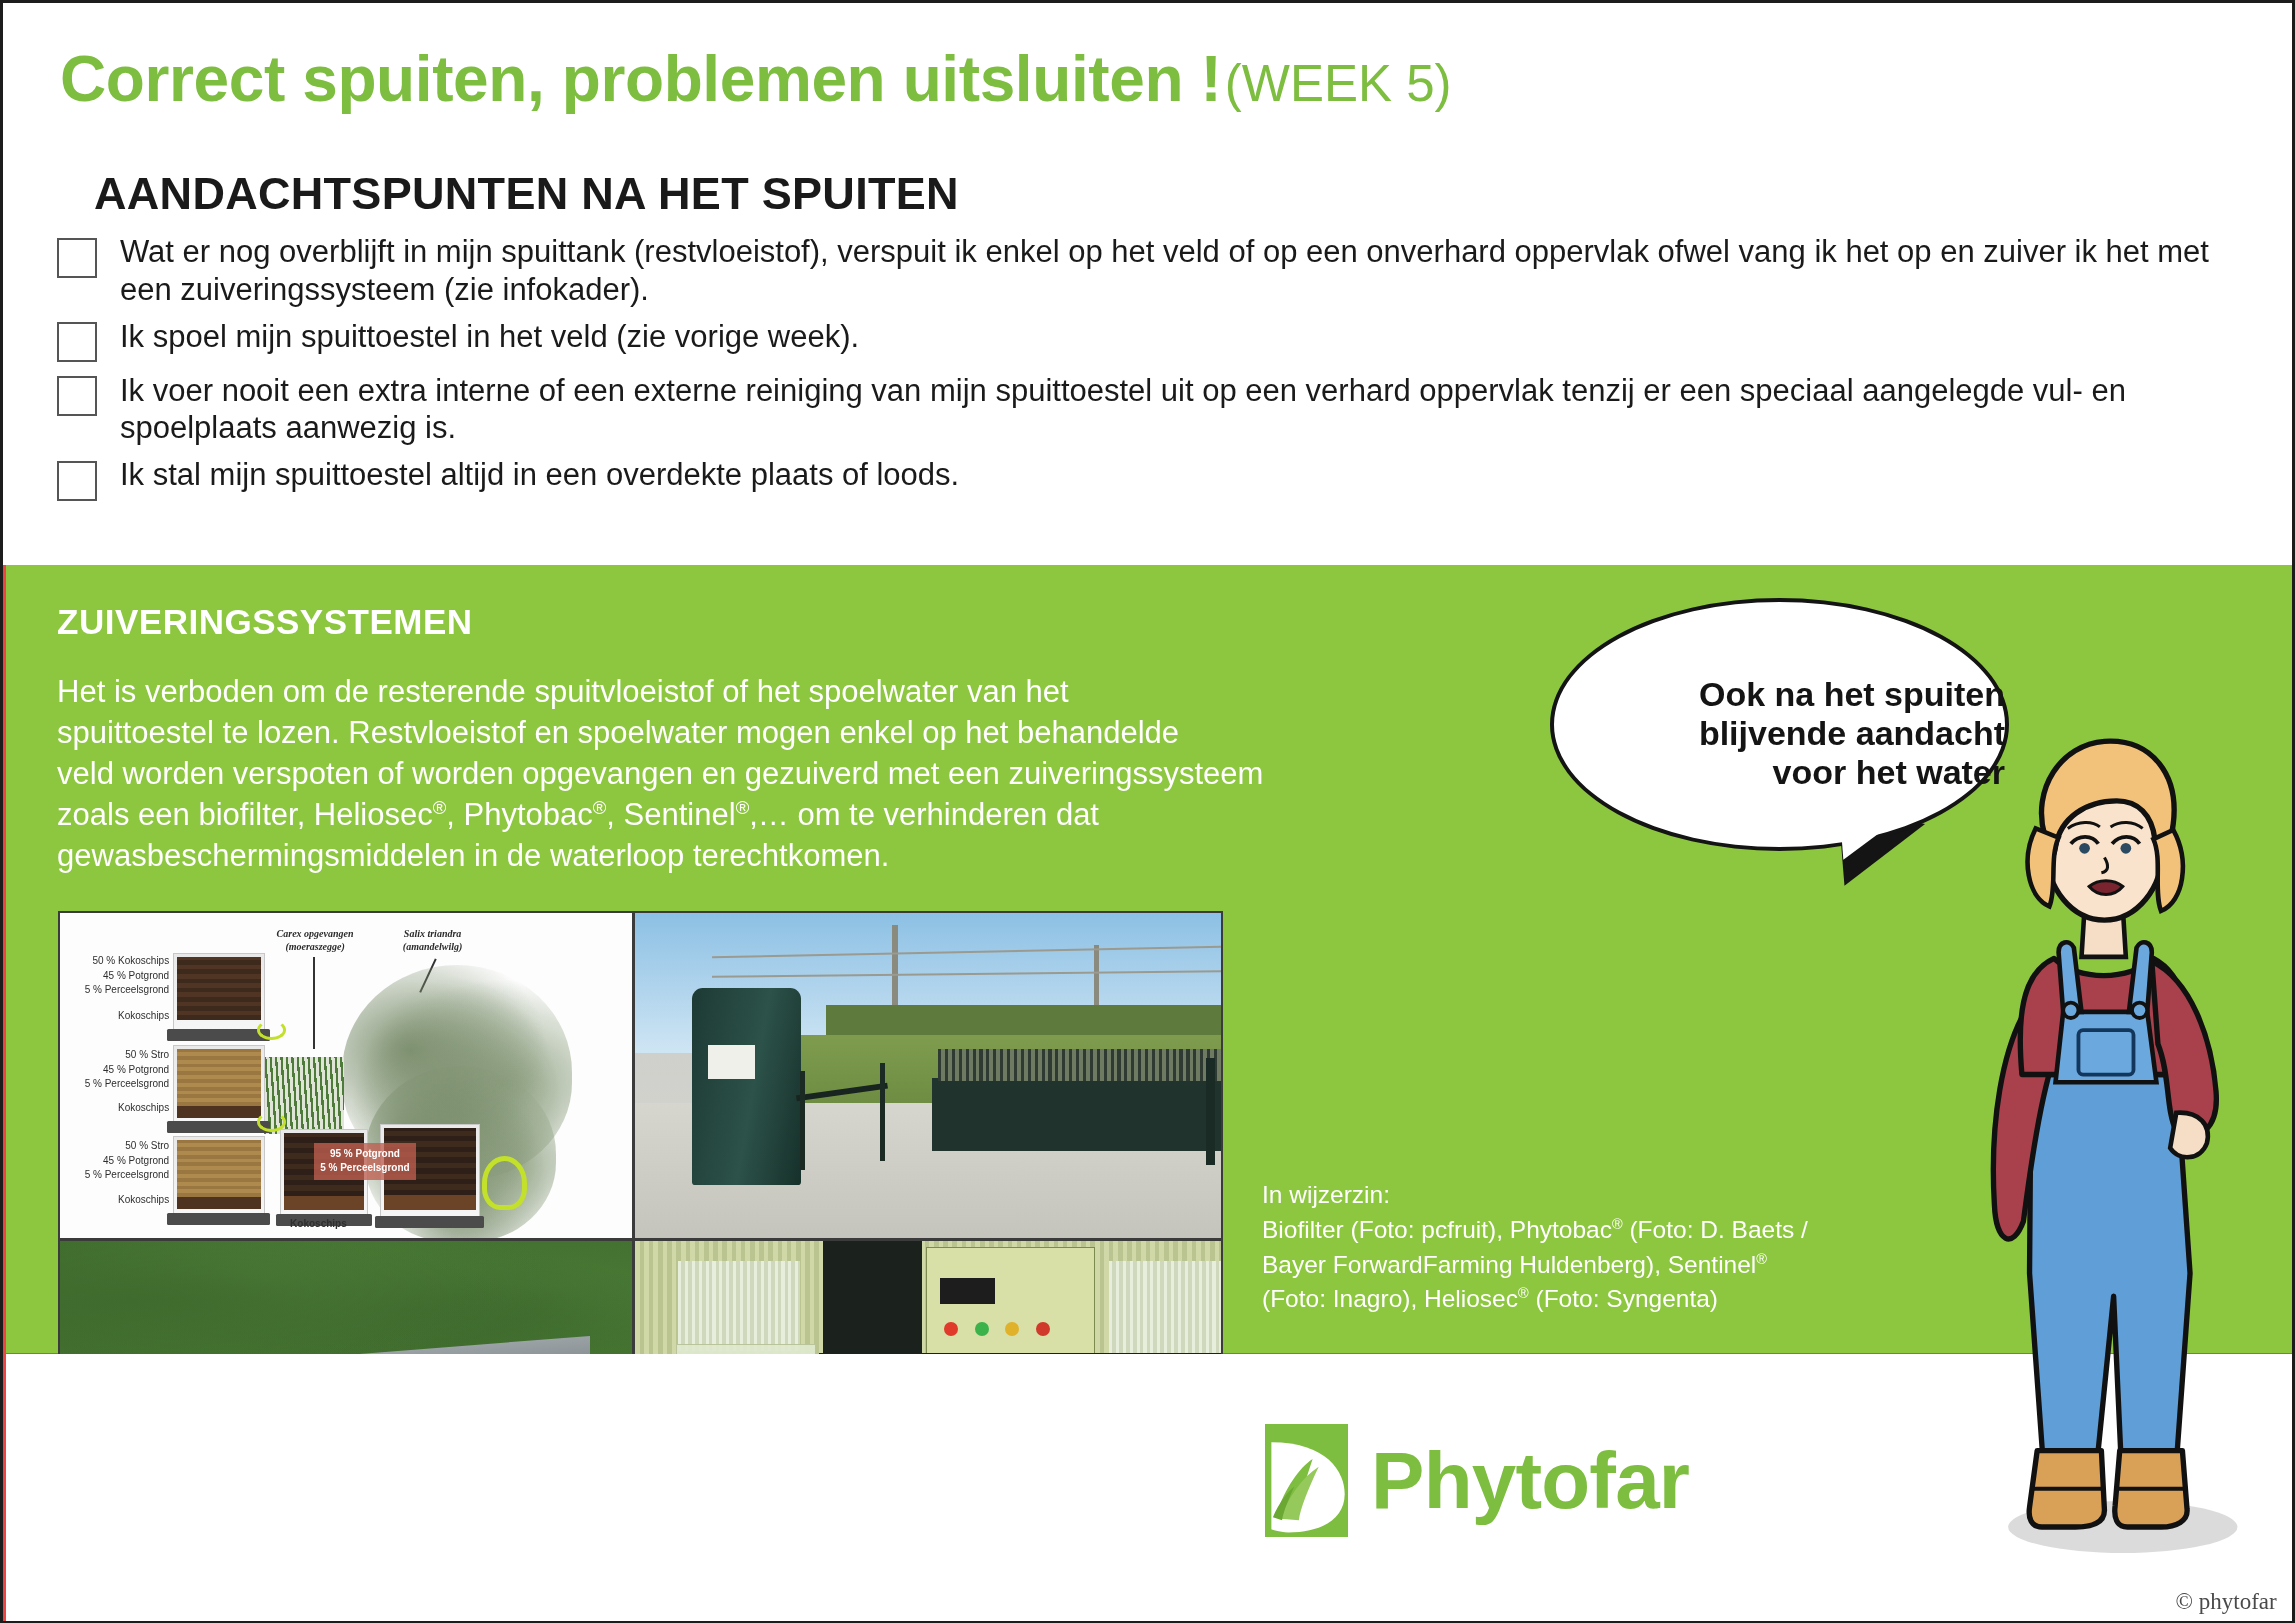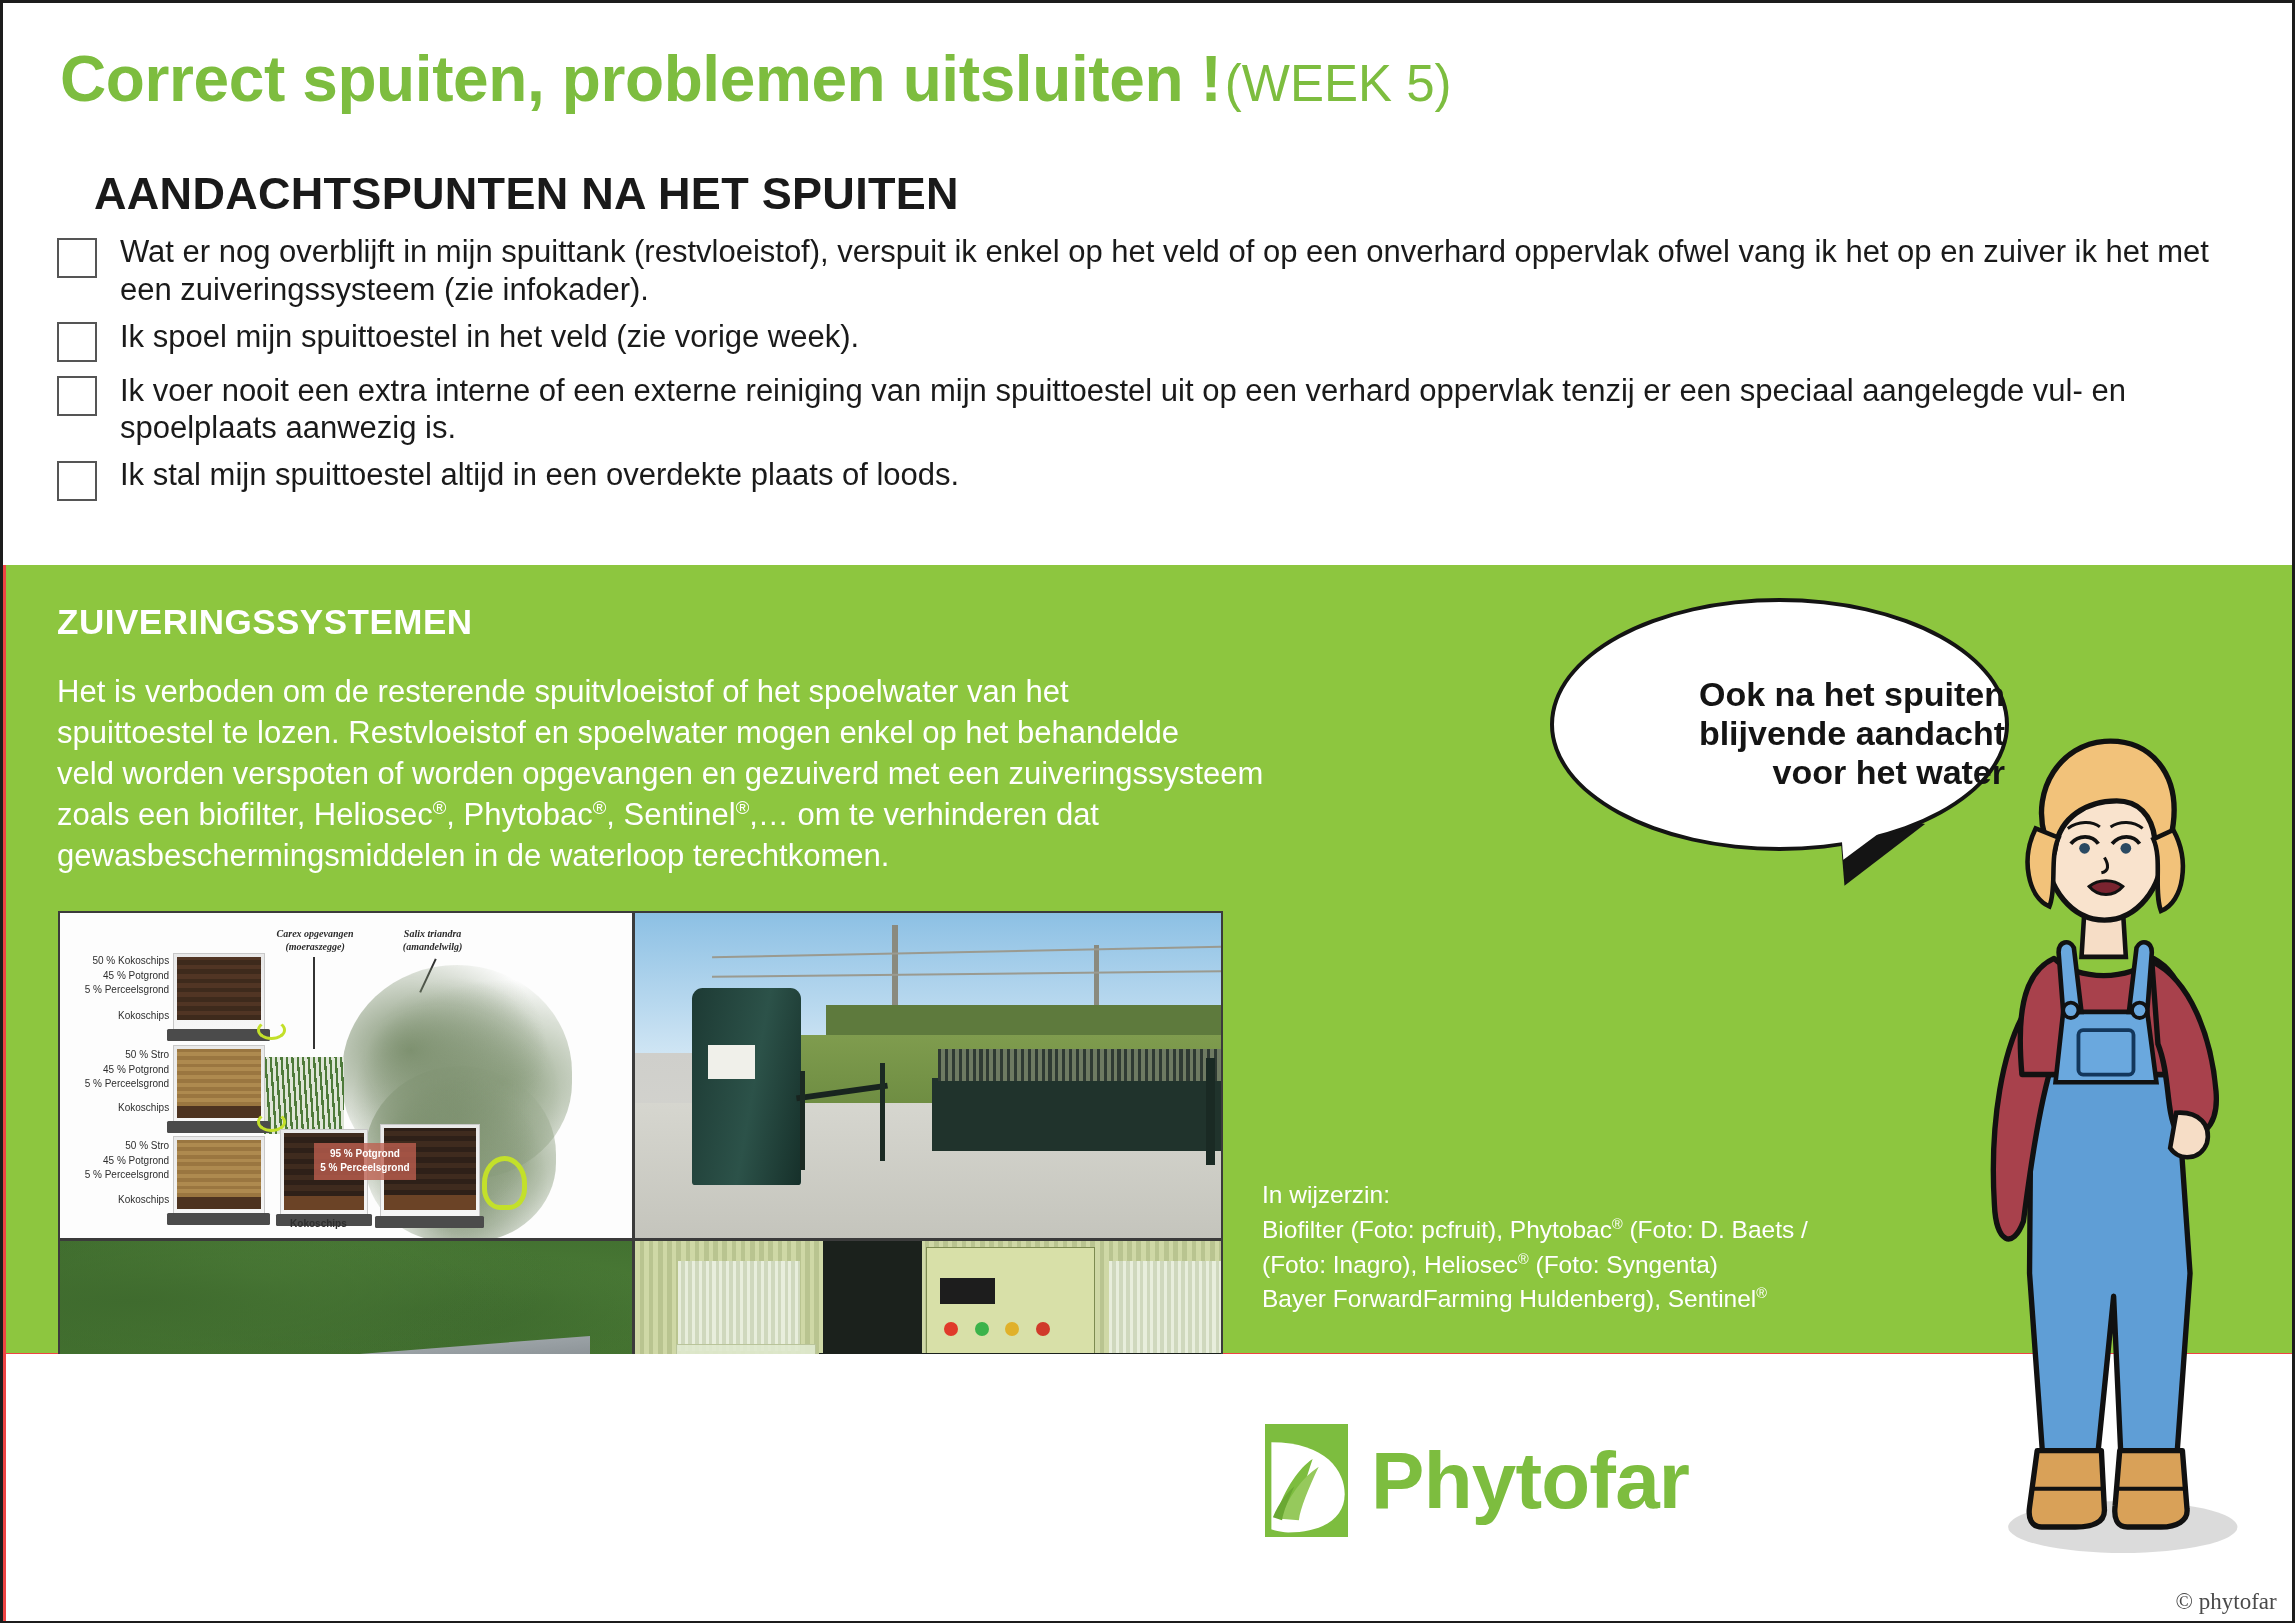--- a/index.html
+++ b/index.html
@@ -580,22 +580,22 @@
         <div style="position:absolute;left:514px;top:153px;width:83px;height:20px;background:#1f6fa8;border-radius:3.1px;"></div>
         <div style="position:absolute;left:485px;top:188px;width:46px;height:20px;background:#e9e9e2;"></div>
       </div>
 
     </div>
   </div>
 
   <div class="credits">
     <div class="cr-head">In wijzerzin:</div>
     <div><span>Biofilter (Foto: pcfruit), Phytobac</span><sup>®</sup><span> (Foto: D. Baets /</span></div>
+    <div><span>Bayer ForwardFarming Huldenberg), Sentinel</span><sup>®</sup></div>
     <div><span>(Foto: Inagro), Heliosec</span><sup>®</sup><span> (Foto: Syngenta)</span></div>
-    <div><span>Bayer ForwardFarming Huldenberg), Sentinel</span><sup>®</sup></div>
   </div>
 
   <div class="bubble-tail"></div>
   <div class="bubble-tail-inner"></div>
   <div class="bubble">
     <div class="bubble-text">
       <span>Ook na het spuiten</span><br>
       <span>blijvende aandacht</span><br>
       <span>voor het water</span>
     </div>

